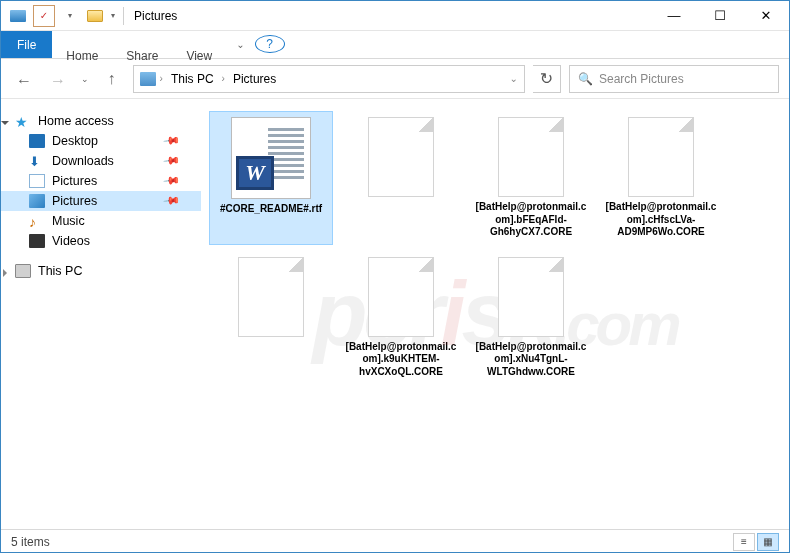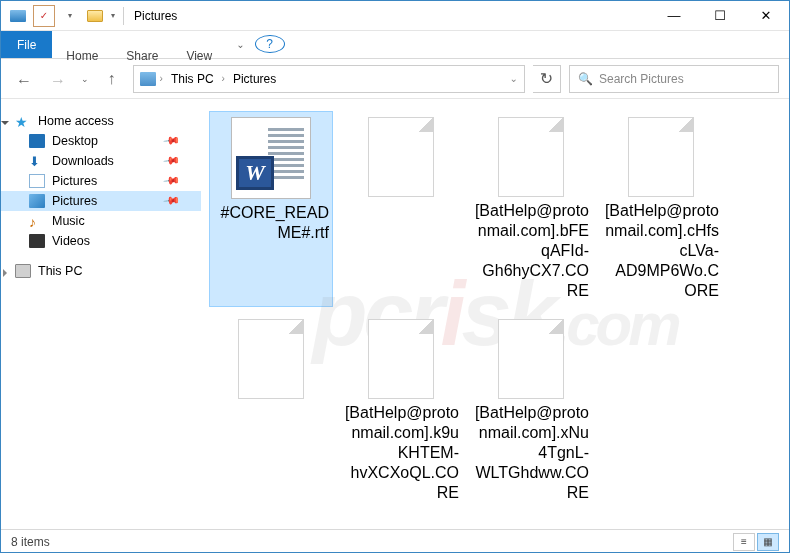--- a/index.html
+++ b/index.html
@@ -59,21 +59,21 @@
 .content { flex: 1; padding: 12px 8px; display: flex; flex-wrap: wrap; align-content: flex-start; gap: 6px 6px; position: relative; }
 .file-item { width: 124px; display: flex; flex-direction: column; align-items: center; padding: 6px 4px; }
 .file-item.selected { background: #cce8ff; border: 1px solid #99d1ff; padding: 5px 3px; }
 .file-icon { width: 90px; height: 80px; display: flex; align-items: center; justify-content: center; margin-bottom: 4px; }
 .file-icon.blank { background: #fff; border: 1px solid #d4d4d4; width: 66px; height: 80px; position: relative; }
 .file-icon.blank::after { content: ""; position: absolute; right: 0; top: 0; width: 14px; height: 14px; background: linear-gradient(135deg, #fff 49%, #d4d4d4 50%); }
 .file-icon.rtf { width: 80px; height: 82px; background: #fff; border: 1px solid #bbb; position: relative; }
 .file-icon.rtf .lines { position: absolute; right: 6px; top: 10px; width: 36px; }
 .file-icon.rtf .lines div { height: 3px; background: #9aa8b5; margin-bottom: 3px; }
 .file-icon.rtf .wbadge { position: absolute; left: 4px; bottom: 8px; width: 38px; height: 34px; background: #2b579a; border: 3px solid #1e3f72; display: flex; align-items: center; justify-content: center; color: #fff; font-weight: bold; font-style: italic; font-size: 22px; font-family: Georgia, serif; }
-.file-label { font-size: 16px; text-align: right; line-height: 1.25; word-break: break-word; color: #000; }
+.file-label { font-size: 10px; text-align: center; line-height: 1.25; word-break: break-word; color: #000; font-weight: bold; }
 
 
 .statusbar { height: 24px; border-top: 1px solid #d9d9d9; display: flex; align-items: center; padding: 0 10px; font-size: 12px; color: #444; }
 .statusbar .viewbtns { margin-left: auto; display: flex; gap: 2px; }
 .statusbar .viewbtn { width: 22px; height: 18px; border: 1px solid #ccc; display: flex; align-items: center; justify-content: center; font-size: 10px; }
 .statusbar .viewbtn.active { background: #cce8ff; border-color: #7ab8e6; }
 
 
 .wm { position: absolute; top: 50%; left: 50%; transform: translate(-50%,-50%); font-size: 90px; font-weight: bold; color: rgba(120,120,120,0.10); font-style: italic; pointer-events: none; letter-spacing: -4px; white-space: nowrap; }
 .wm .dot { color: rgba(200,60,60,0.12); }
@@ -208,18 +208,18 @@
           <div class="file-icon blank"></div>
           <div class="file-label">[BatHelp@protonmail.com].k9uKHTEM-hvXCXoQL.CORE</div>
         </div><div class="file-item">
           <div class="file-icon blank"></div>
           <div class="file-label">[BatHelp@protonmail.com].xNu4TgnL-WLTGhdww.CORE</div>
         </div></div>
   </div>
 </div>
 
 <div class="statusbar">
-  <span>8 items</span>
+  <span>5 items</span>
   <div class="viewbtns">
     <div class="viewbtn">≡</div>
     <div class="viewbtn active">▦</div>
   </div>
 </div>
 
 </body></html>

